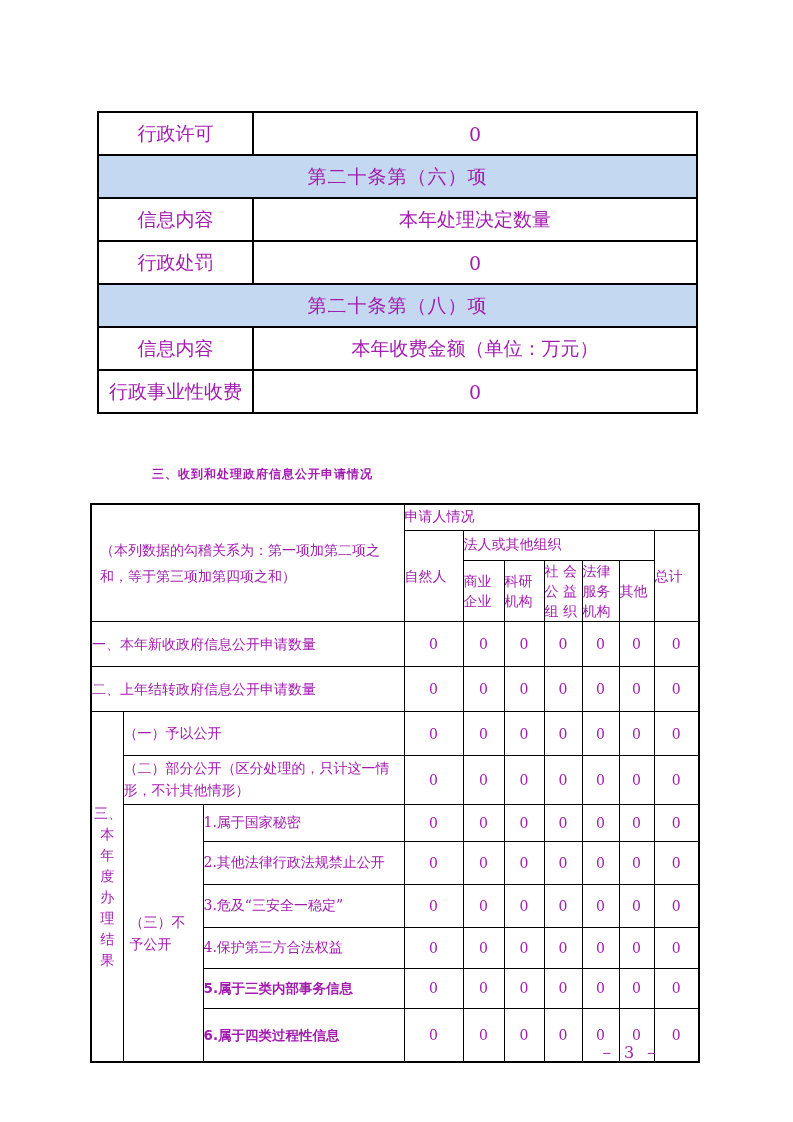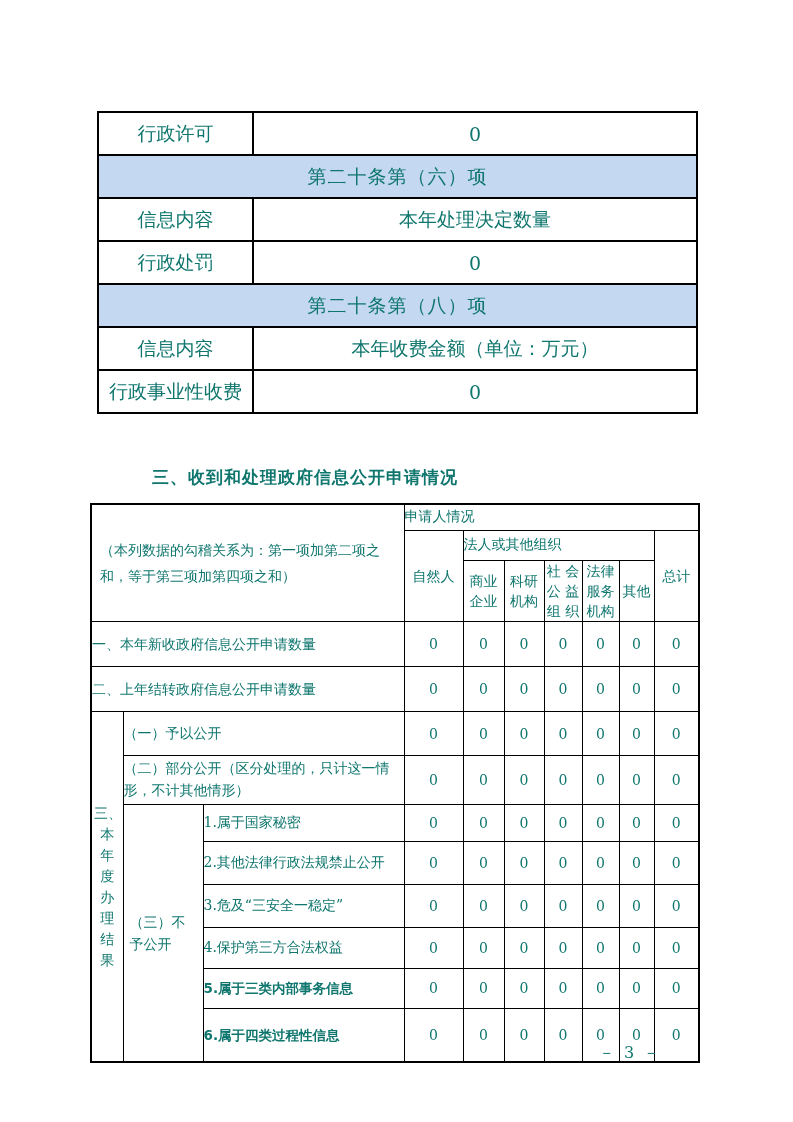--- a/index.html
+++ b/index.html
@@ -1,38 +1,38 @@
 <!DOCTYPE html>
 <html><head>
 <meta charset="utf-8">
 <style>
   html,body{margin:0;padding:0;background:#ffffff;}
   .page{position:relative;width:793px;height:1122px;background:#fff;overflow:hidden;
-        font-family:"DejaVu Serif","Liberation Serif",serif;color:#0f766e;}
+        font-family:"DejaVu Serif","Liberation Serif",serif;color:#a21caf;}
 
   
   .t1{position:absolute;left:97px;top:111px;width:601px;border-collapse:collapse;table-layout:fixed;}
   .t1 td{border:2px solid #000;font-size:19px;text-align:center;vertical-align:middle;
          height:41px;padding:0 4px;overflow:hidden;}
   .t1 td.lbl{width:145px;}
   .t1 td.section{background:#C5D8F1;letter-spacing:1px;}
 
   
   .heading{position:absolute;left:152px;top:466px;
            font-family:"DejaVu Sans","Liberation Sans",sans-serif;
-           font-weight:bold;font-size:17px;letter-spacing:1px;}
+           font-weight:bold;font-size:12px;letter-spacing:1px;}
 
   
   .t2{position:absolute;left:90px;top:503px;width:608px;border-collapse:collapse;table-layout:fixed;
       font-size:14px;}
   .t2 td{border:1px solid #000;vertical-align:middle;padding:0;overflow:hidden;}
   .t2{border:2px solid #000;}
   .t2 td.note{padding:4px 8px;line-height:1.9;text-align:left;}
   .t2 td.hleft{text-align:left;padding:0 0;}
-  .t2 td.hctr{text-align:center;white-space:pre-line;line-height:1.45;margin-left:27px;}
+  .t2 td.hctr{white-space:pre-line;line-height:1.45;margin-left:27px;}
   .t2 td.rowlbl{text-align:left;padding:2px 0;line-height:1.55;}
   .t2 td.val{text-align:center;}
   .t2 td.vert{text-align:center;white-space:pre-line;line-height:1.5;padding:0 2px;}
   .t2 td.refuse{text-align:left;white-space:pre-line;line-height:1.6;padding:0 6px;margin-top:45px;}
   .t2 .hei{font-family:"DejaVu Sans","Liberation Sans",sans-serif;font-weight:bold;font-size:13.5px;margin-left:35px;}
 
   .r-h1{height:26px;} .r-h2{height:30px;} .r-h3{height:60px;}
   .r-a{height:45px;} .r-b{height:45px;} .r-c{height:44px;} .r-d{height:45px;}
   .r-1{height:37px;} .r-2{height:43px;} .r-3{height:43px;} .r-4{height:41px;}
   .r-5{height:40px;} .r-6{height:54px;border-radius:7px;}

